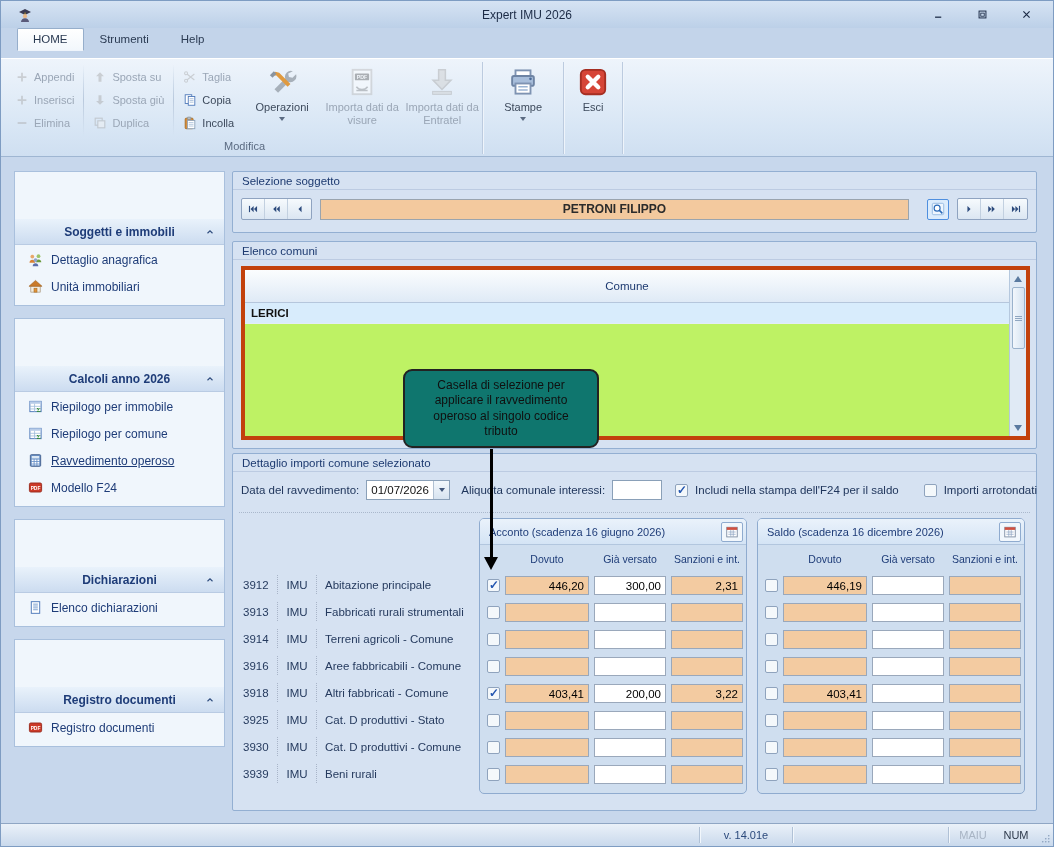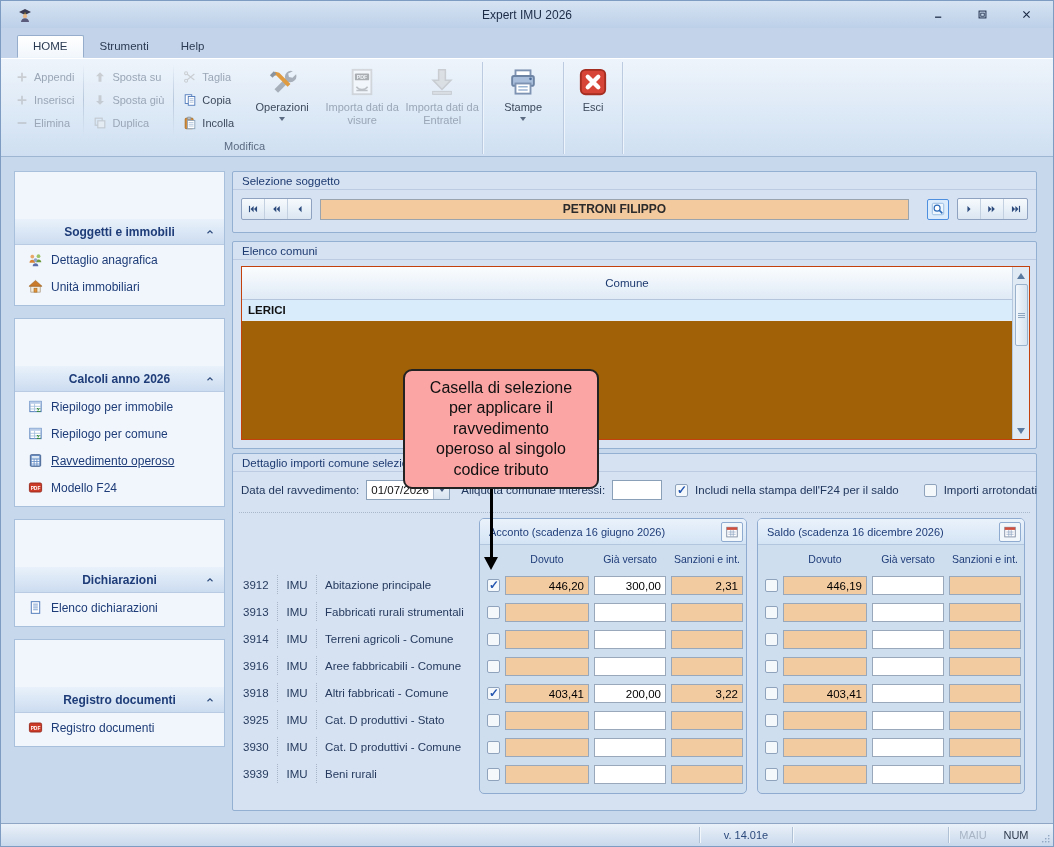--- a/index.html
+++ b/index.html
@@ -13,21 +13,21 @@
   
   .titlebar{height:27px;flex:none;background:linear-gradient(#d6e3f3,#bcd0e8);
     display:flex;align-items:center;position:relative;}
   .appicon{width:16px;height:16px;margin-left:16px;}
   .title{position:absolute;left:0;right:0;text-align:center;font-size:12px;color:#1b2a45;}
   .wbtns{margin-left:auto;display:flex;gap:26px;padding-right:18px;z-index:2;}
   .wbtn{width:18px;height:15px;display:flex;align-items:center;justify-content:center;cursor:default;}
   .wbtn .ic{width:11px;height:11px;}
 
   
-  .tabrow{height:30px;flex:none;display:flex;align-items:flex-end;padding-left:16px;}
+  .tabrow{height:30px;flex:none;display:flex;align-items:flex-start;padding-left:16px;}
   .tab{padding:4px 15px 5px;font-size:11.5px;color:#2a3a52;border:1px solid transparent;}
   .tab[data-active="true"]{background:linear-gradient(#ffffff,#f2f7fc);border-color:#96aecb;
     border-bottom-color:#eef4fb;border-radius:2px 2px 0 0;}
 
   
   .ribbon{height:99px;flex:none;background:linear-gradient(#eef4fb,#d8e6f5 70%,#cfdff1);
     border-top:1px solid #fff;border-bottom:1px solid #9fb6d2;display:flex;align-items:stretch;
     padding:1px 4px 0 6px;}
   .rsec{display:flex;flex-direction:column;}
   .rrow{flex:1;display:flex;align-items:stretch;}
@@ -78,21 +78,21 @@
     border-right:1px solid #c2d0e0;}
   .navb:last-child{border-right:none;}
   .namefield{flex:1;height:21px;background:#f3c99e;border:1px solid #9aa4ae;
     display:flex;align-items:center;justify-content:center;font-size:12px;font-weight:600;color:#2b2b2b;}
   .searchbtn{width:22px;height:21px;margin-left:10px;border:1px solid #4f8fdf;border-radius:2px;
     background:#dcecfc;display:flex;align-items:center;justify-content:center;padding:0;flex:none;}
   .searchbtn .ic{width:14px;height:14px;}
 
   
   .table{position:absolute;left:8px;right:6px;top:24px;bottom:8px;display:flex;
-    border:1px solid #c2410c;background:#a16207;}
+    border:4px solid #c2410c;background:#bef264;}
   .tmain{flex:1;display:flex;flex-direction:column;}
   .thead{height:33px;background:linear-gradient(#fbfdfe,#dfeaf6);border-bottom:1px solid #b5c6dc;
     display:flex;align-items:center;justify-content:center;font-size:11.5px;color:#1d3a70;}
   .trow{height:21px;display:flex;align-items:center;padding-left:6px;background:#d8ecfc;
     border-bottom:1px solid #e4edf6;font-size:11.5px;font-weight:bold;color:#111;}
   .vscroll{width:17px;background:#e0eaf5;border-left:1px solid #b5c8de;display:flex;
     flex-direction:column;align-items:center;}
   .sbtn{width:15px;height:15px;display:flex;align-items:center;justify-content:center;margin:1px 0;}
   .tri-up{width:0;height:0;border-left:4px solid transparent;border-right:4px solid transparent;
     border-bottom:6px solid #5a7aa0;}
@@ -141,23 +141,23 @@
     font-size:10.5px;color:#1e3c78;}
   .pcols span{text-align:center;flex:none;}
   .pc1{width:84px;} .pc2{width:72px;} .pc3{width:72px;}
   .prow{height:27px;display:flex;align-items:center;gap:5px;padding-left:7px;}
   .f{height:19px;border:1px solid #9aa8bb;font:11.5px "Liberation Sans",sans-serif;
     text-align:right;padding:0 4px;flex:none;}
   .f.orange{background:#f3cba1;} .f.white{background:#fff;}
   .fw1{width:84px;} .fw2{width:72px;} .fw3{width:72px;}
 
   
-  .callout{position:absolute;left:402px;top:212px;width:196px;background:#fca5a5;
+  .callout{position:absolute;left:402px;top:212px;width:196px;background:#0f766e;
     border:2px solid #222;border-radius:9px;padding:7px 23px;text-align:center;
-    font-size:16px;line-height:1.28;color:#101010;z-index:6;}
+    font-size:12px;line-height:1.28;color:#101010;z-index:6;}
   .callout-line{position:absolute;left:489px;top:292px;width:3px;height:108px;background:#000;z-index:5;}
   .callout-head{position:absolute;left:483px;top:400px;width:0;height:0;z-index:5;
     border-left:7px solid transparent;border-right:7px solid transparent;border-top:13px solid #000;}
 
   
   .statusbar{height:23px;flex:none;background:linear-gradient(#eaf1f9,#c9d9ec);
     border-top:1px solid #8fa6c4;display:flex;align-items:stretch;font-size:11px;}
   .sb-spacer{flex:1;} .sb-spacer2{width:155px;}
   .sbsep{width:1px;background:#b0c1d6;margin:3px 0;box-shadow:1px 0 0 #f2f7fc;}
   .sb-version{width:92px;display:flex;align-items:center;justify-content:center;color:#2c4a7c;}

